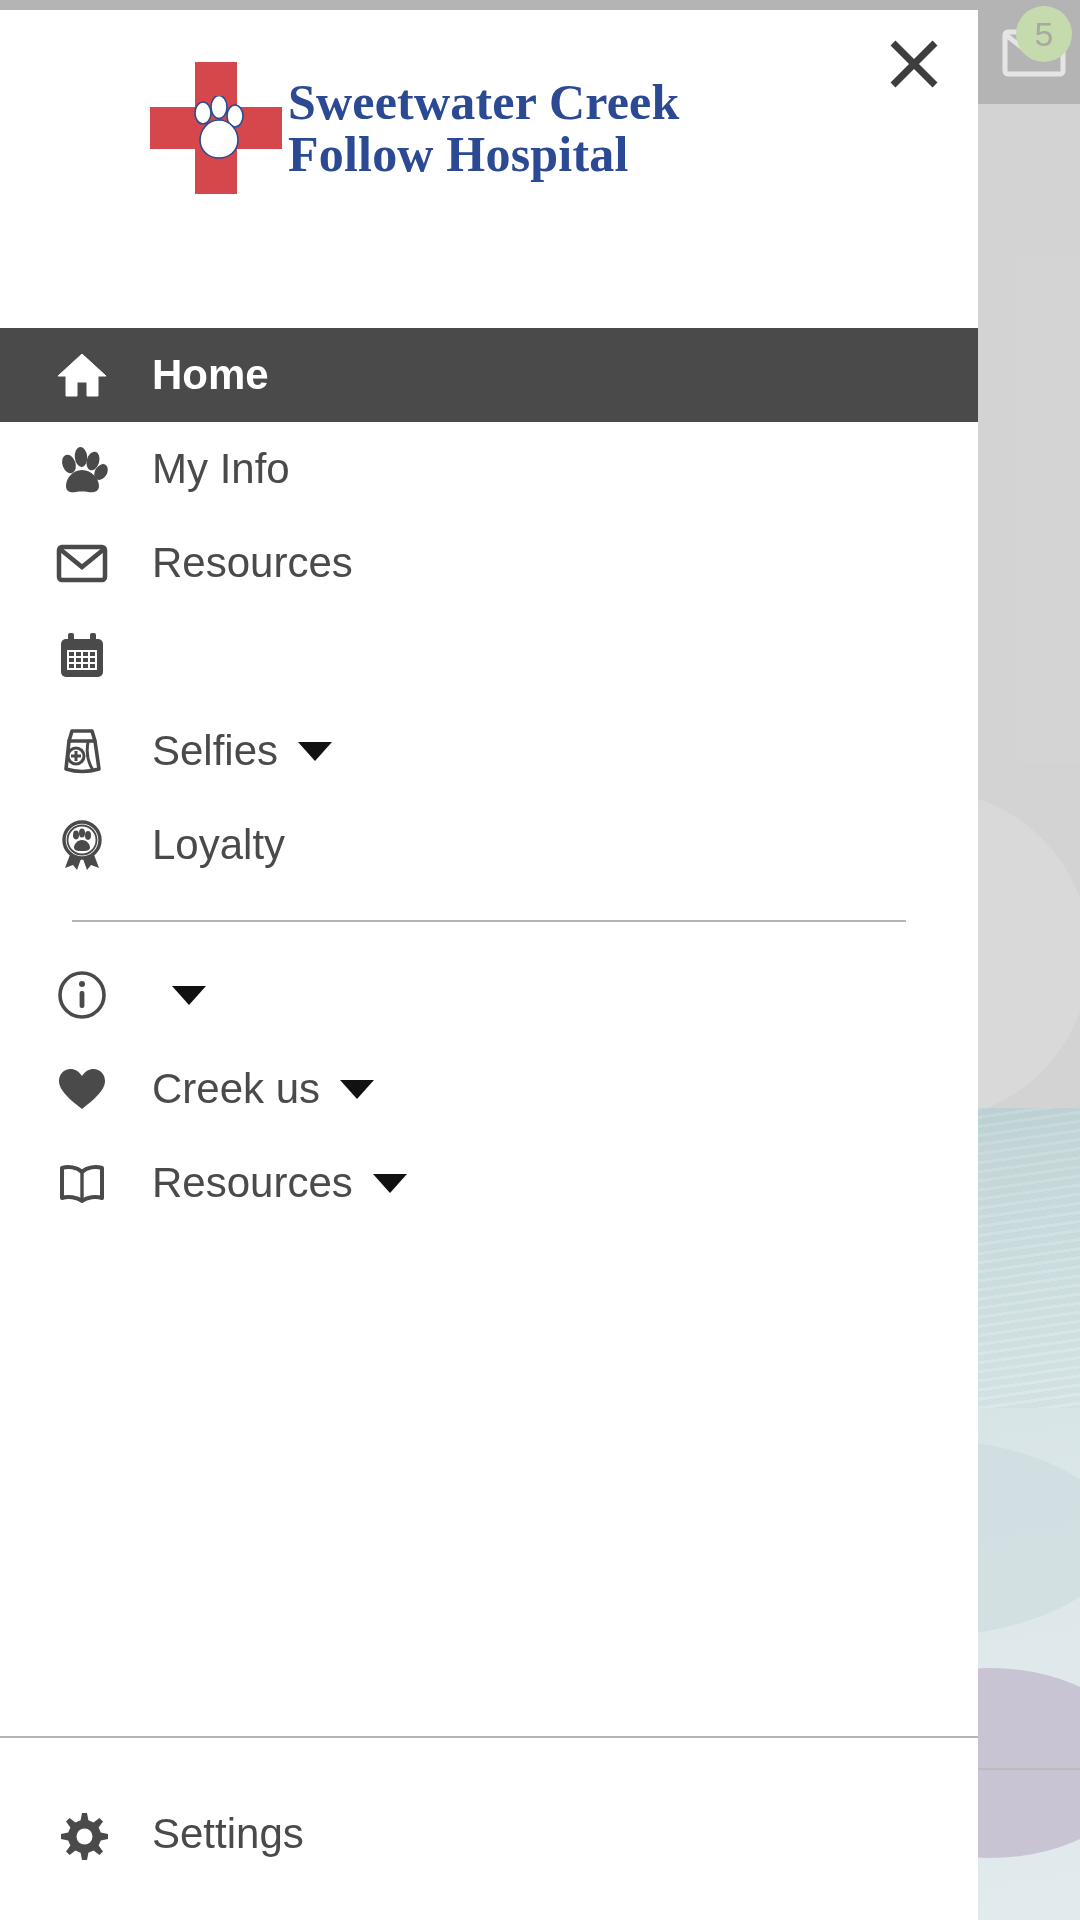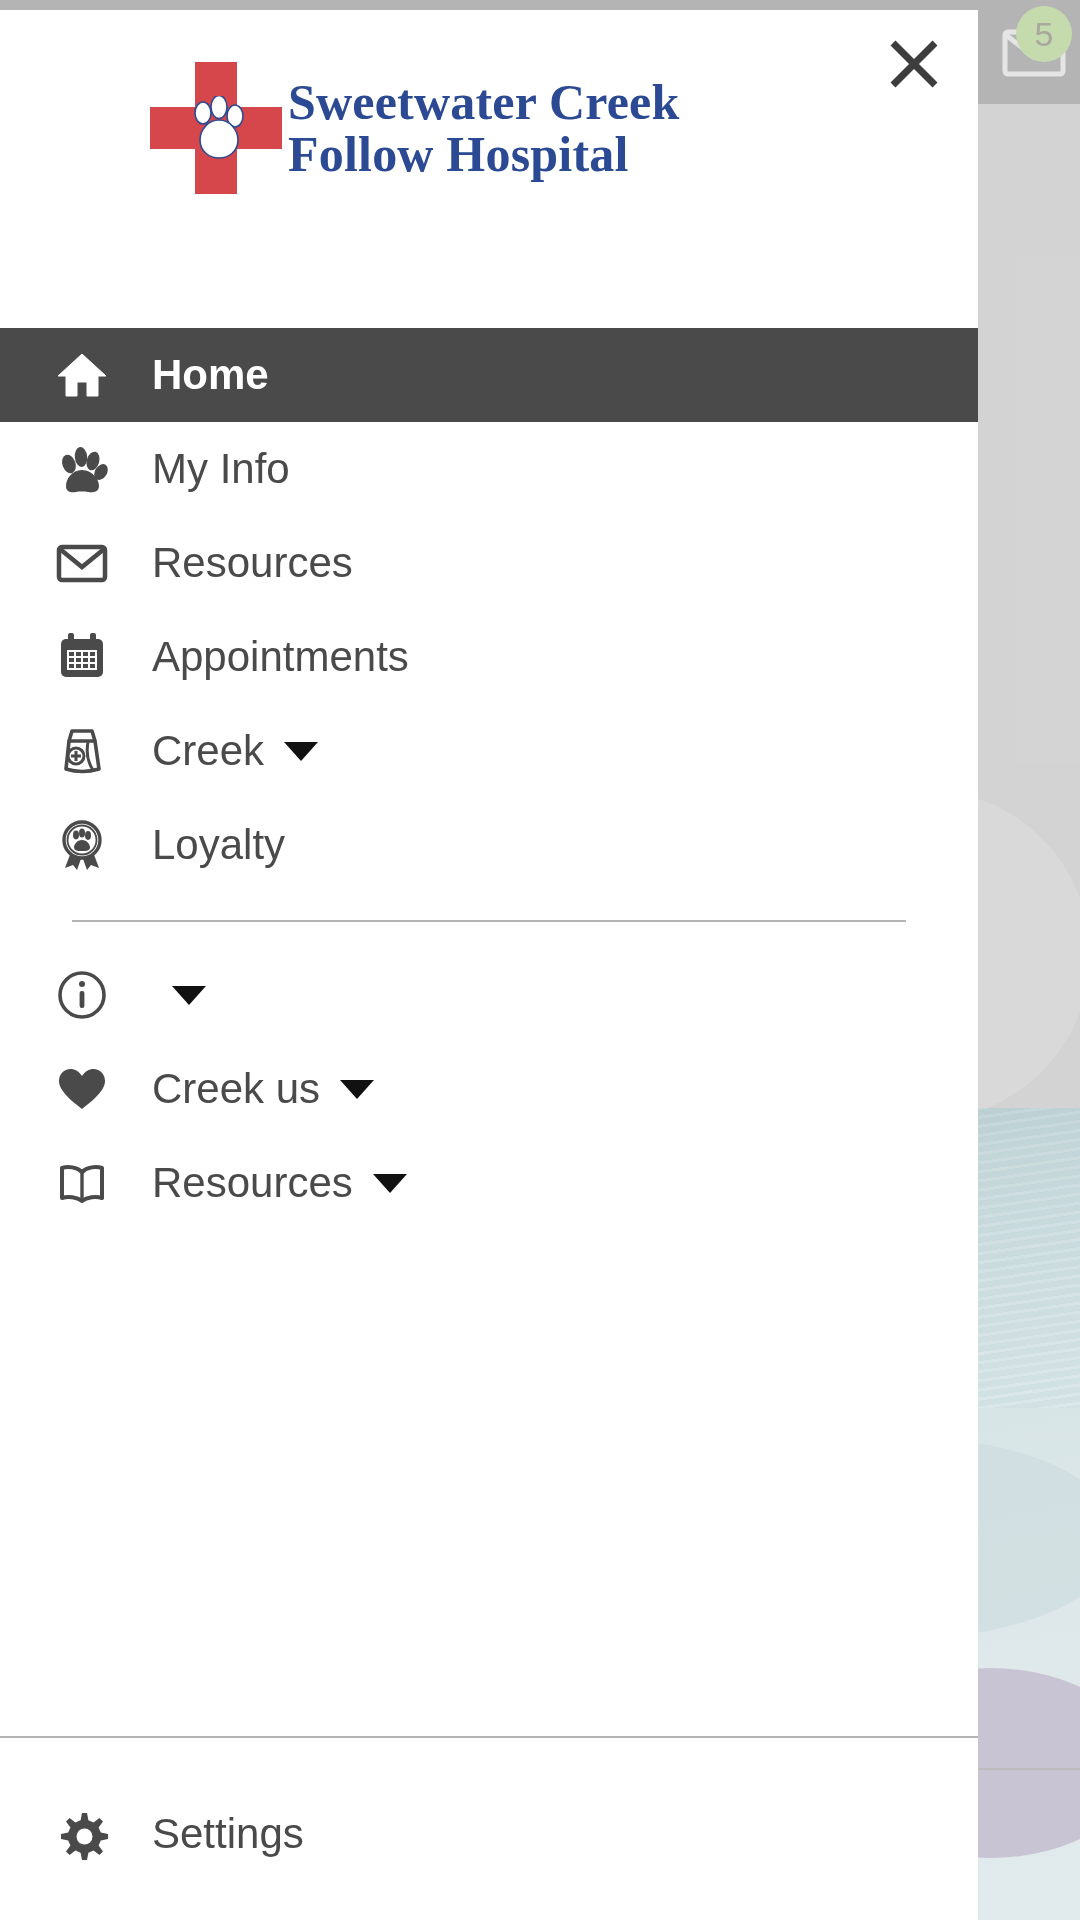--- a/index.html
+++ b/index.html
@@ -289,37 +289,34 @@
                 <rect x="21" y="28" width="5" height="4"></rect>
               <rect x="28" y="28" width="5" height="4"></rect>
                 <rect x="35" y="28" width="5" height="4"></rect>
               <rect x="14" y="34" width="5" height="4"></rect>
                 <rect x="21" y="34" width="5" height="4"></rect>
               <rect x="28" y="34" width="5" height="4"></rect>
                 <rect x="35" y="34" width="5" height="4"></rect>
             </g>
           </svg>
         </span>
-        <span class="label-wrap">
-          <span class="nav-label">Appointments</span>
-        </span>
       </div>
 
       <div class="nav-item">
         <span class="nav-icon">
           <svg viewBox="0 0 54 54">
             <path d="M14 17 L40 17 L44 45 Q27 50 11 45 Z" fill="none" stroke="#4a4a4a" stroke-width="3.6" stroke-linejoin="round"></path>
             <path d="M14 17 L17 7 L37 7 L40 17" fill="none" stroke="#4a4a4a" stroke-width="3.6" stroke-linejoin="round"></path>
             <path d="M33 18 Q30 34 38 46" fill="none" stroke="#4a4a4a" stroke-width="3"></path>
             <circle cx="21" cy="32" r="8" fill="none" stroke="#4a4a4a" stroke-width="3"></circle>
             <path d="M21 27 V37 M16 32 H26" stroke="#4a4a4a" stroke-width="3"></path>
           </svg>
         </span>
         <span class="label-wrap">
-          <span class="nav-label">Creek</span>
+          <span class="nav-label">Selfies</span>
           <span class="nav-caret"></span>
         </span>
       </div>
 
       <div class="nav-item">
         <span class="nav-icon">
           <svg viewBox="0 0 54 54">
             <path d="M16 34 L10 50 L18 47 L22 52 L27 38 Z" fill="#4a4a4a"></path>
             <path d="M38 34 L44 50 L36 47 L32 52 L27 38 Z" fill="#4a4a4a"></path>
             <circle cx="27" cy="22" r="18" fill="#ffffff" stroke="#4a4a4a" stroke-width="3.4"></circle>

